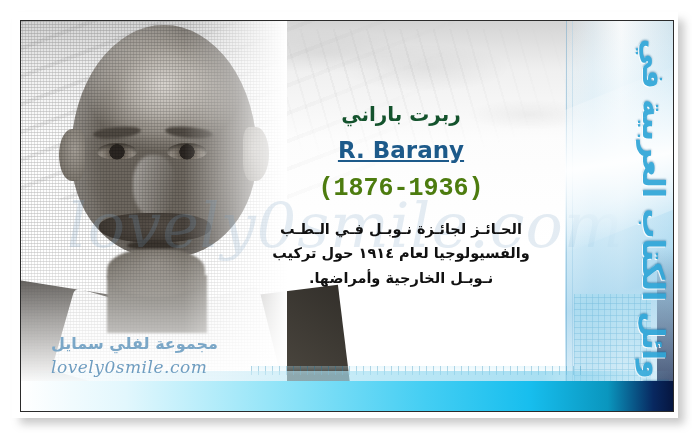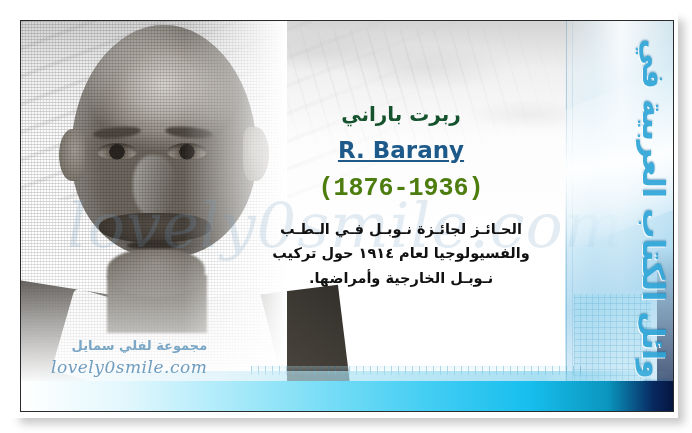--- a/index.html
+++ b/index.html
@@ -423,21 +423,21 @@
   
   .footer {
     position: absolute;
     left: 30px;
     bottom: 34px;
     direction: rtl;
     text-align: right;
   }
   .footer-ar {
     font-family: "DejaVu Sans", "Liberation Sans", sans-serif;
-    font-size: 13px;
+    font-size: 16px;
     font-weight: 600;
     color: #7ba7c7;
     line-height: 1.3;
     margin: 0 0 2px 0;
   }
   .footer-url {
     font-family: "DejaVu Serif", "Liberation Serif", serif;
     font-style: italic;
     font-size: 17px;
     color: #6f9dc0;

